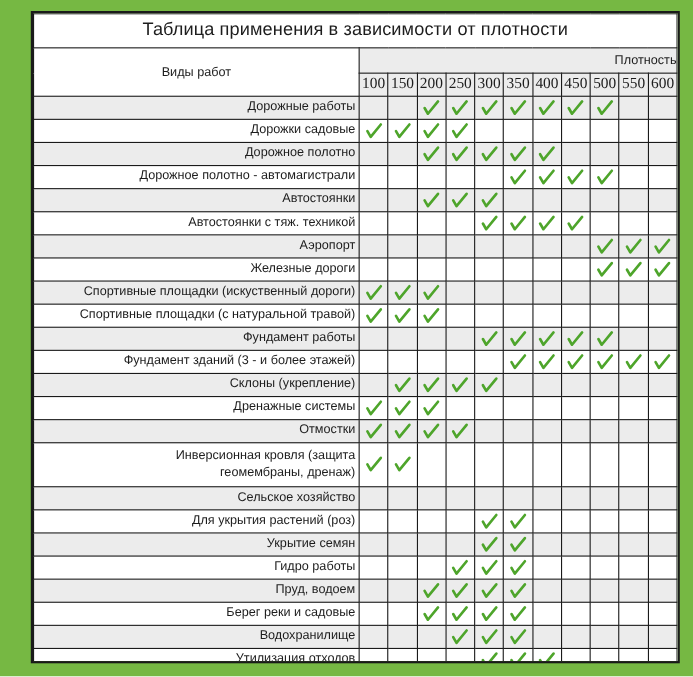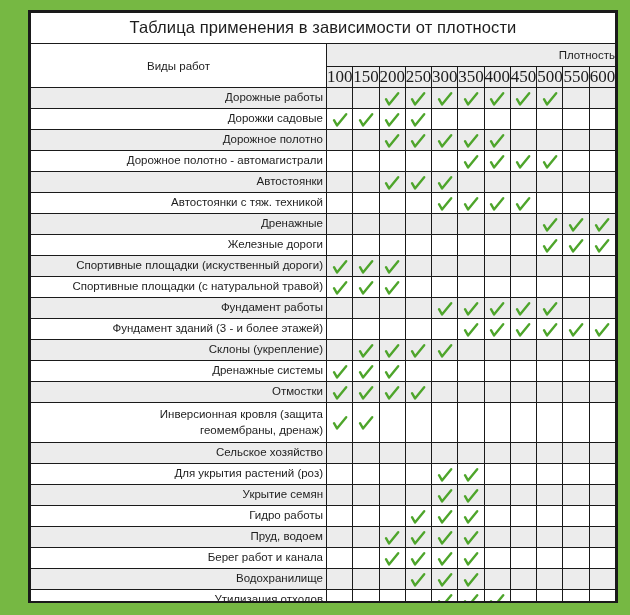--- a/index.html
+++ b/index.html
@@ -59,21 +59,21 @@
     padding: 0 6px !important;
   }
   .density-group {
     text-align: right;
     font-size: 11.5px;
     background: #ececec;
     height: 22px;
   }
   .dens-num {
     text-align: center;
-    font-size: 17px;
+    font-size: 14px;
     height: 20px;
     background: #ececec;
     font-family: "Liberation Serif", serif;
   }
   td.label {
     font-size: 11.5px;
     padding: 0 3px 0 5px !important;
     text-align: right;
     white-space: nowrap;
     line-height: 1.15;
@@ -263,21 +263,21 @@
                   <path d="M2.0 8.2 L5.0 13.4 L14.2 2.2" fill="none" stroke="#4ea52b" stroke-width="2.4" stroke-linecap="round" stroke-linejoin="round"></path>
                 </svg></span></td>
             <td class="cell"><span class="chk"><svg width="16" height="16" viewBox="0 0 16 16" aria-hidden="true">
                   <path d="M2.0 8.2 L5.0 13.4 L14.2 2.2" fill="none" stroke="#4ea52b" stroke-width="2.4" stroke-linecap="round" stroke-linejoin="round"></path>
                 </svg></span></td>
             <td class="cell"></td>
             <td class="cell"></td>
             <td class="cell"></td>
           </tr>
           <tr class="datarow r-shade">
-            <td class="label">Дренажные</td>
+            <td class="label">Аэропорт</td>
             <td class="cell"></td>
             <td class="cell"></td>
             <td class="cell"></td>
             <td class="cell"></td>
             <td class="cell"></td>
             <td class="cell"></td>
             <td class="cell"></td>
             <td class="cell"></td>
             <td class="cell"><span class="chk"><svg width="16" height="16" viewBox="0 0 16 16" aria-hidden="true">
                   <path d="M2.0 8.2 L5.0 13.4 L14.2 2.2" fill="none" stroke="#4ea52b" stroke-width="2.4" stroke-linecap="round" stroke-linejoin="round"></path>
@@ -570,21 +570,21 @@
             <td class="cell"><span class="chk"><svg width="16" height="16" viewBox="0 0 16 16" aria-hidden="true">
                   <path d="M2.0 8.2 L5.0 13.4 L14.2 2.2" fill="none" stroke="#4ea52b" stroke-width="2.4" stroke-linecap="round" stroke-linejoin="round"></path>
                 </svg></span></td>
             <td class="cell"></td>
             <td class="cell"></td>
             <td class="cell"></td>
             <td class="cell"></td>
             <td class="cell"></td>
           </tr>
           <tr class="datarow r-plain">
-            <td class="label">Берег работ и канала</td>
+            <td class="label">Берег реки и садовые</td>
             <td class="cell"></td>
             <td class="cell"></td>
             <td class="cell"><span class="chk"><svg width="16" height="16" viewBox="0 0 16 16" aria-hidden="true">
                   <path d="M2.0 8.2 L5.0 13.4 L14.2 2.2" fill="none" stroke="#4ea52b" stroke-width="2.4" stroke-linecap="round" stroke-linejoin="round"></path>
                 </svg></span></td>
             <td class="cell"><span class="chk"><svg width="16" height="16" viewBox="0 0 16 16" aria-hidden="true">
                   <path d="M2.0 8.2 L5.0 13.4 L14.2 2.2" fill="none" stroke="#4ea52b" stroke-width="2.4" stroke-linecap="round" stroke-linejoin="round"></path>
                 </svg></span></td>
             <td class="cell"><span class="chk"><svg width="16" height="16" viewBox="0 0 16 16" aria-hidden="true">
                   <path d="M2.0 8.2 L5.0 13.4 L14.2 2.2" fill="none" stroke="#4ea52b" stroke-width="2.4" stroke-linecap="round" stroke-linejoin="round"></path>

